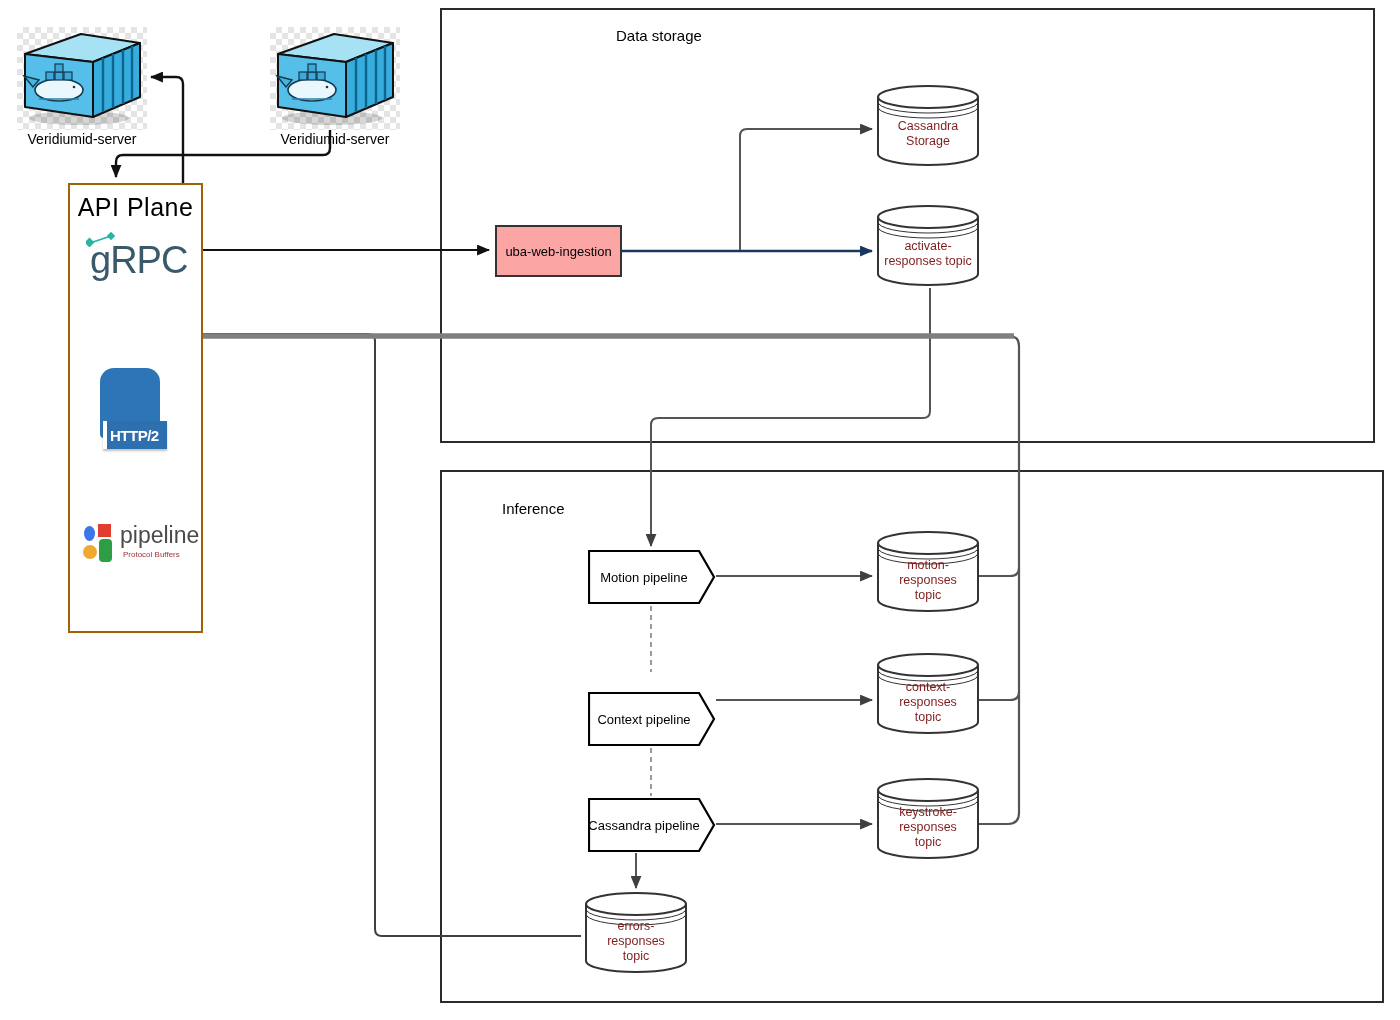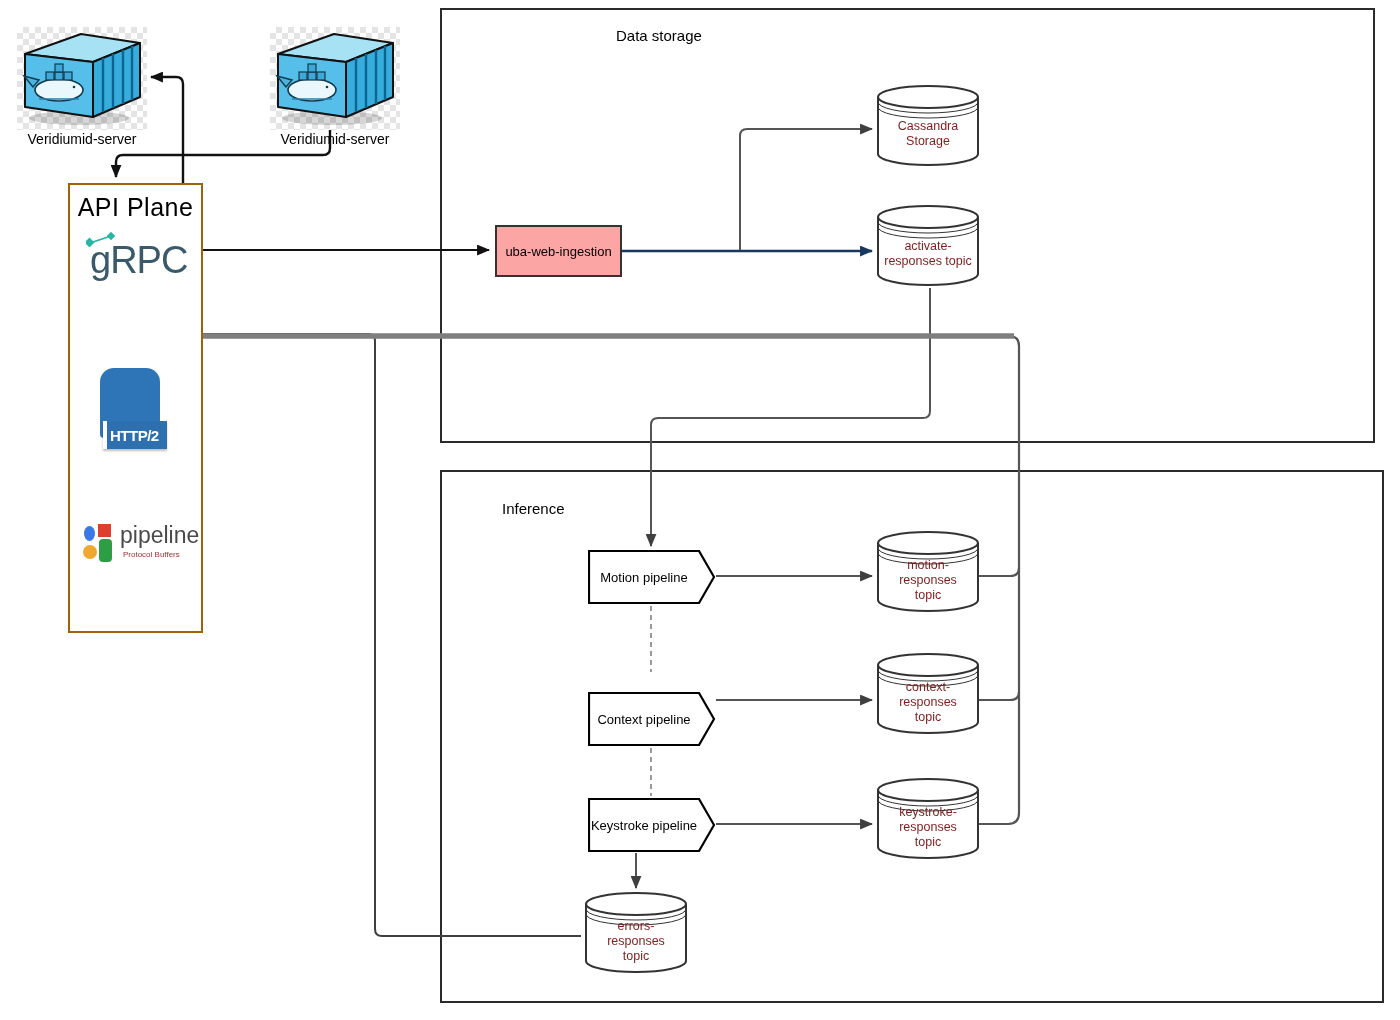--- a/index.html
+++ b/index.html
@@ -239,16 +239,16 @@
   <div class="pipe" style="left:588px;top:692px">
     <svg width="128" height="54" viewBox="0 0 128 54">
       <polygon points="1,1 111,1 126,27 111,53 1,53" fill="#fff" stroke="#000" stroke-width="2.2" stroke-linejoin="miter"></polygon>
     </svg>
     <div class="pipe-label">Context pipeline</div>
   </div>
   <div class="pipe" style="left:588px;top:798px">
     <svg width="128" height="54" viewBox="0 0 128 54">
       <polygon points="1,1 111,1 126,27 111,53 1,53" fill="#fff" stroke="#000" stroke-width="2.2" stroke-linejoin="miter"></polygon>
     </svg>
-    <div class="pipe-label">Keystroke pipeline</div>
+    <div class="pipe-label">Cassandra pipeline</div>
   </div>
 
 </div>
 
 </body></html>

